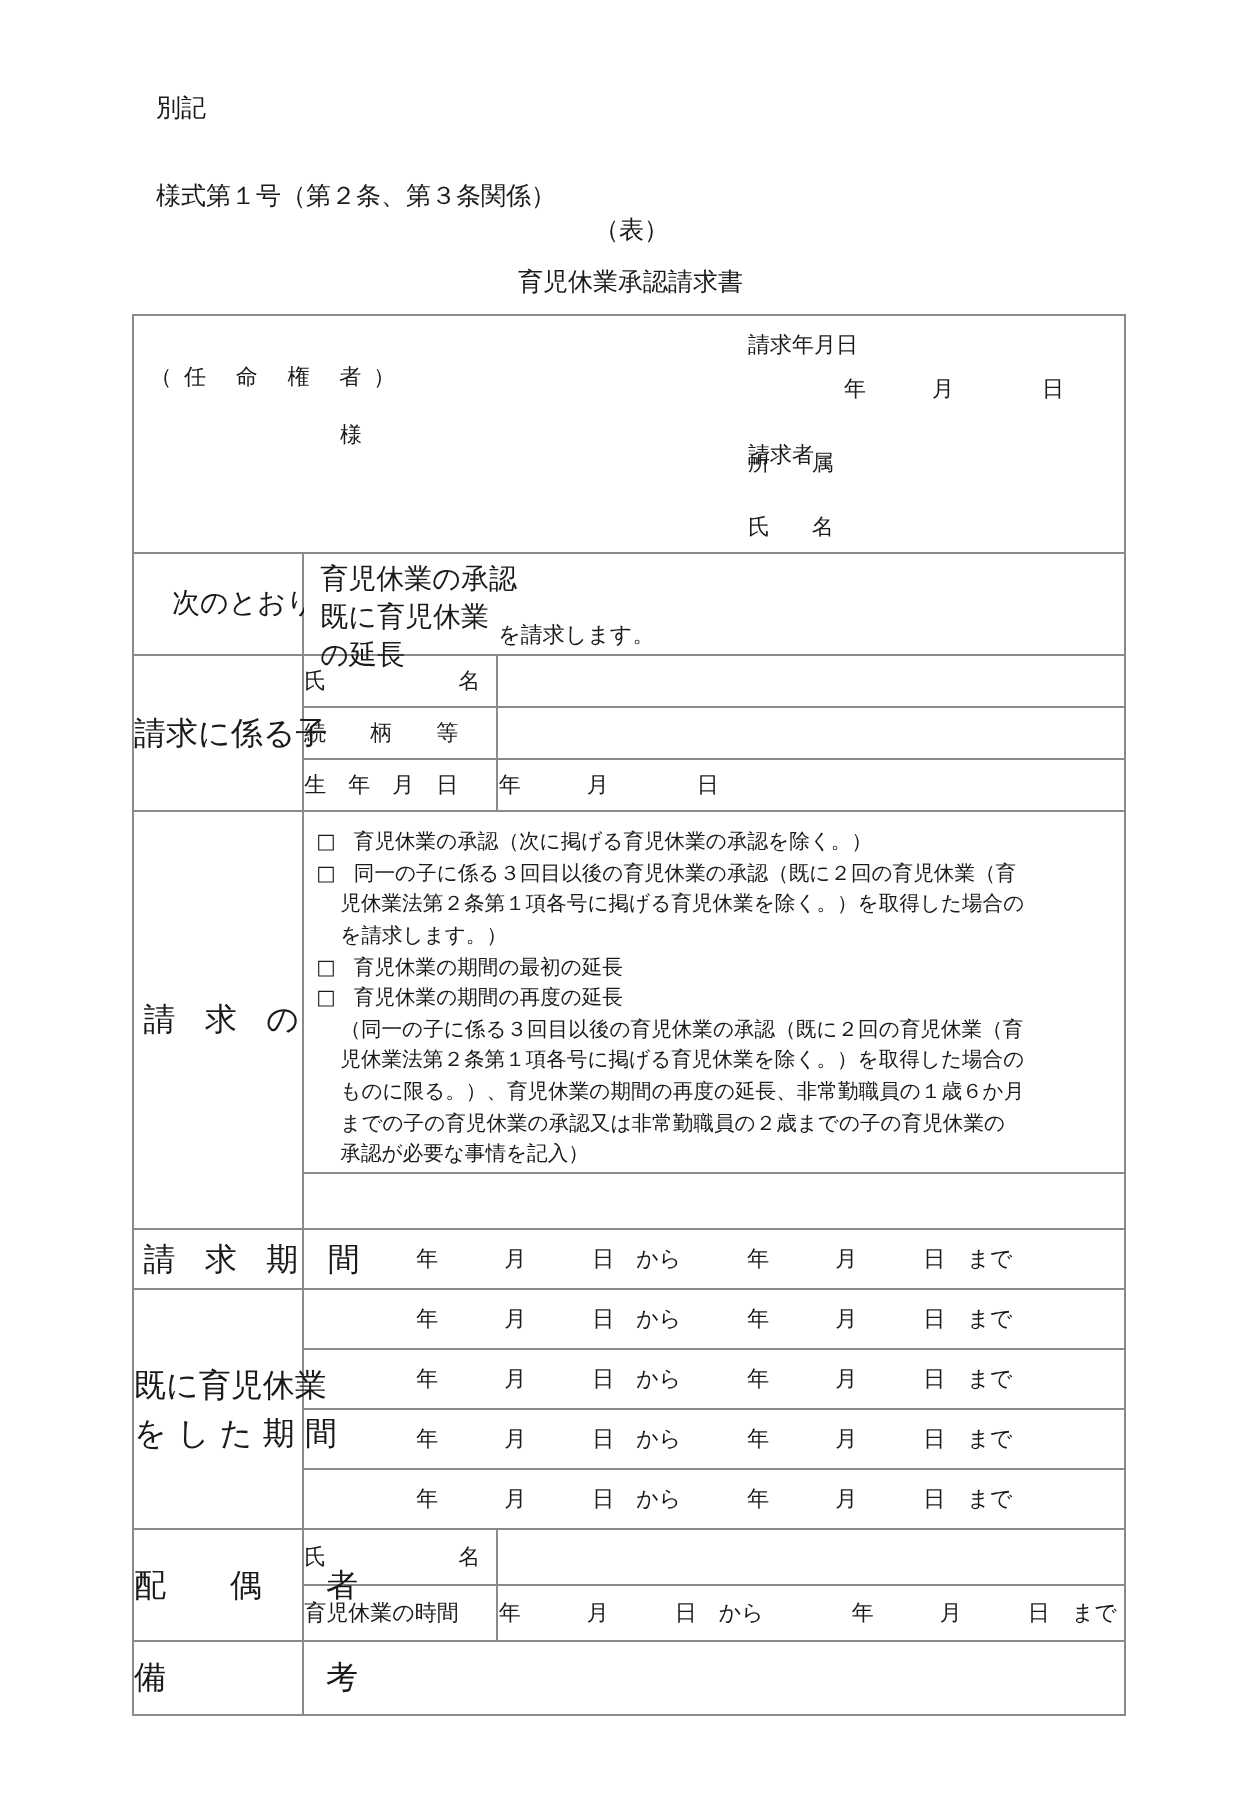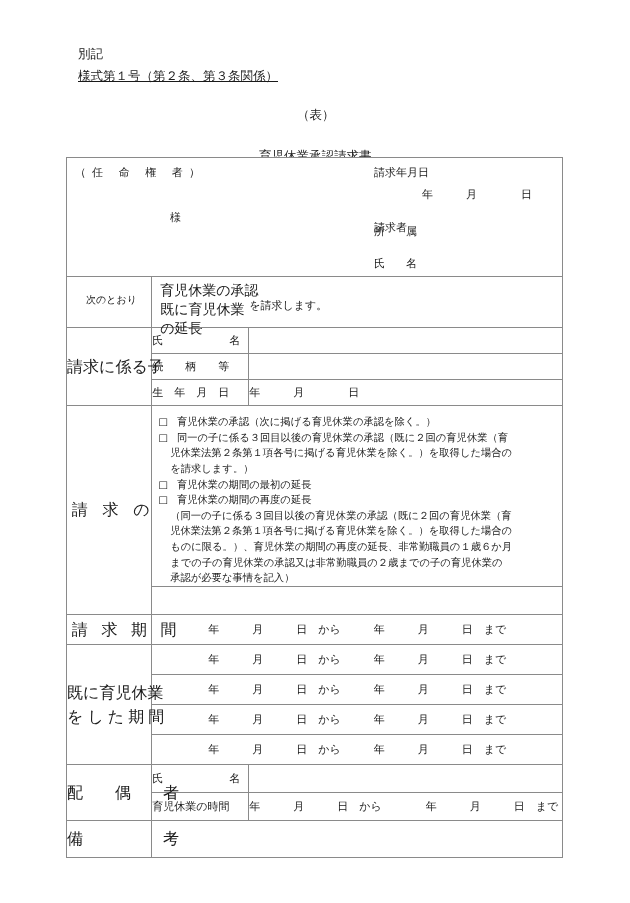--- a/index.html
+++ b/index.html
@@ -28,23 +28,23 @@
     position: absolute;
     left: 0; top: 0; right: 0;
   }
   .hdr-line {
     position: absolute;
     font-size: 12.5px;
     line-height: 1;
     white-space: pre;
   }
   #bekki     { left: 78px;  top: 48px;  }
-  #yoshiki   { left: 78px;  top: 70px; text-decoration: underline;  }
+  #yoshiki   { left: 78px;  top: 92px;  }
   #omote     { left: 297px; top: 109px; }
-  #doctitle  { left: 259px; top: 150px; }
+  #doctitle  { left: 259px; top: 135px; }
 
   
   table.form {
     position: absolute;
     left: 66px;
     top: 157px;
     width: 497px;
     border-collapse: collapse;
     table-layout: fixed;
     font-size: 11px;
@@ -68,33 +68,33 @@
   .lbl-wide { letter-spacing: 0.30em; text-indent: 0.30em; }
   .sub-lbl {
     font-size: 11px;
     padding-left: 8px;
     white-space: pre;
   }
 
   
   .cellA { height: 118px; position: relative; }
   .cellA .t { position: absolute; white-space: pre; font-size: 11px; line-height: 1; }
-  .a-nin   { left: 8px;   top: 9px;  letter-spacing: 0.55em; }
+  .a-nin   { left: 8px;   top: 26px;  letter-spacing: 0.55em; font-family: Liberation Serif, serif; }
   .a-sama  { left: 103px; top: 54px; }
   .a-date  { left: 307px; top: 9px;  }
   .a-ymd   { left: 355px; top: 31px; letter-spacing: 0; }
   .a-req   { left: 307px; top: 52px; margin-top: 12px; }
   .a-sho   { left: 307px; top: 68px; letter-spacing: 0.45em; }
   .a-shi   { left: 307px; top: 100px; letter-spacing: 0.45em; }
 
   
   .cellB { height: 50px; position: relative; }
-  .b-left  { position: absolute; left: 19px; top: 18px; font-size: 10px; white-space: pre; }
+  .b-left  { position: absolute; left: 19px; top: 18px; font-size: 14px; white-space: pre; }
   .b-stack { position: absolute; left: 8px; top: 4px; font-size: 14px; line-height: 1.35; white-space: pre; }
-  .b-tail  { position: absolute; left: 97px; top: 23px; font-size: 11px; white-space: pre; }
+  .b-tail  { position: absolute; left: 97px; top: 35px; font-size: 11px; white-space: pre; }
 
   
   .rowC td { height: 25px; }
   .datecell {
     font-size: 11px;
     white-space: pre;
     padding-left: 38px;
   }
 
   
@@ -104,21 +104,21 @@
     font-size: 10.3px;
     line-height: 1.52;
   }
   .chk-line { white-space: pre; text-indent: 0; }
   .chk-line .box { margin-right: 9px; }
   .chk-cont { white-space: pre-wrap; padding-left: 12px; text-indent: 0; }
   .chk-para { white-space: pre-wrap; padding-left: 12px; text-indent: 0; }
   .blankrow td { height: 27px; }
 
   
-  .prow td { height: 29px; font-family: Liberation Serif, serif; }
+  .prow td { height: 29px; }
   .prow .datefull { font-size: 11px; white-space: pre; padding-left: 56px; }
 
   
   .srow td { height: 27px; }
   .spouse-sub { font-size: 11px; padding-left: 8px; white-space: pre; }
   .spouse-date { font-size: 11px; white-space: pre; padding-left: 18px; }
 
   .remarks td { height: 36px; }
 </style>
 </head>

